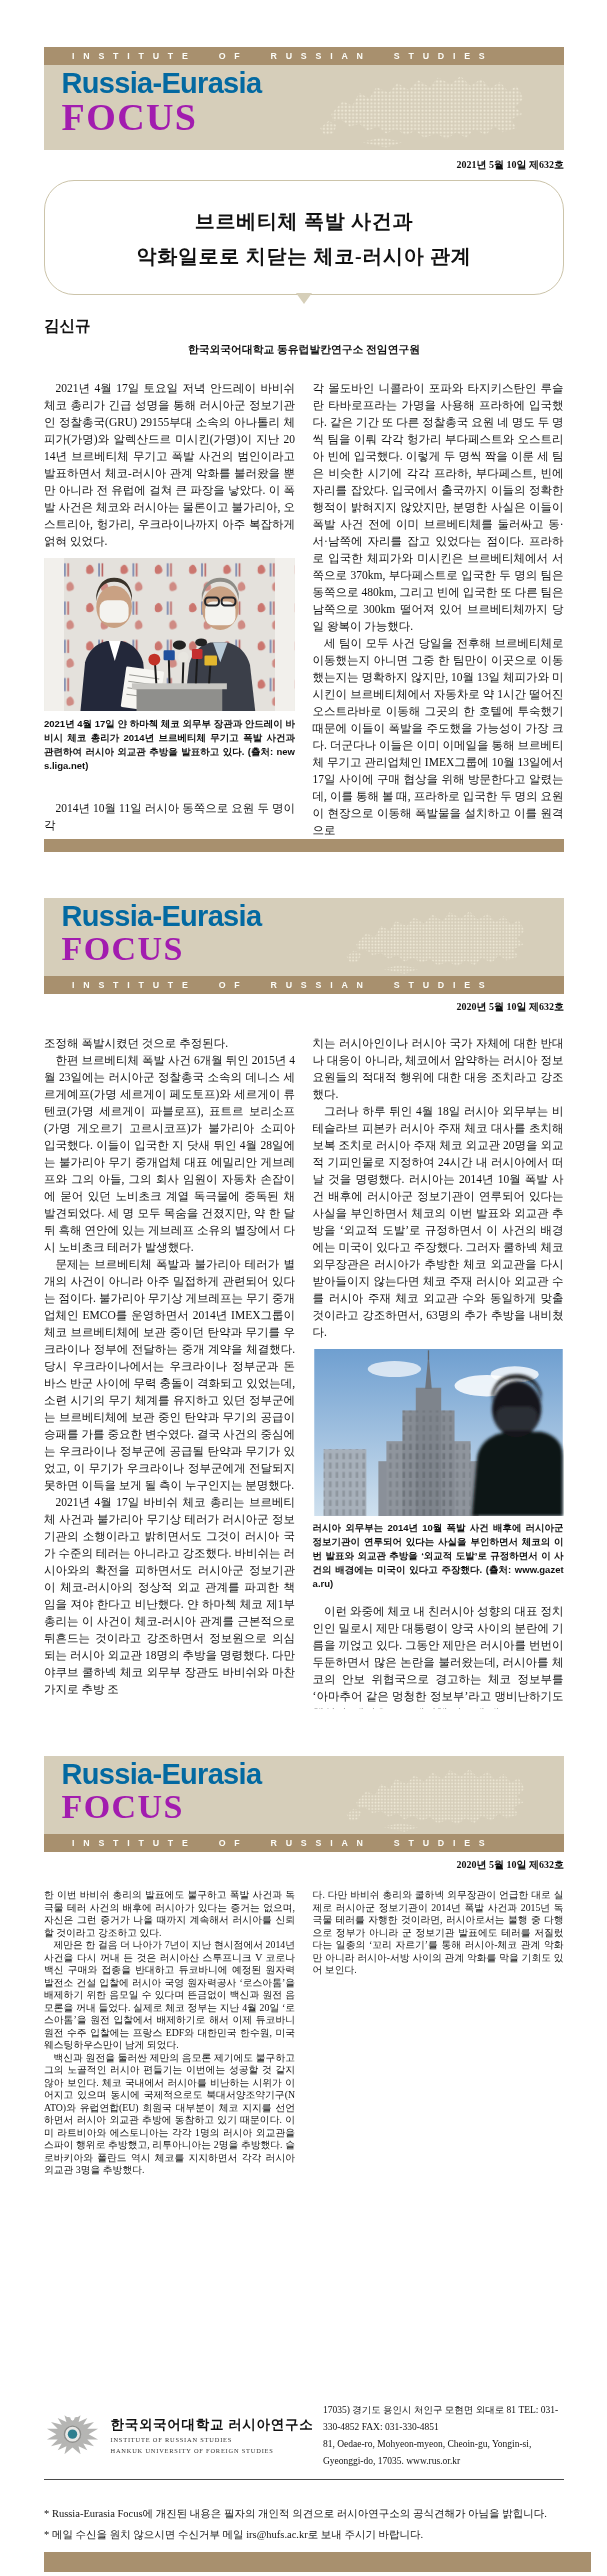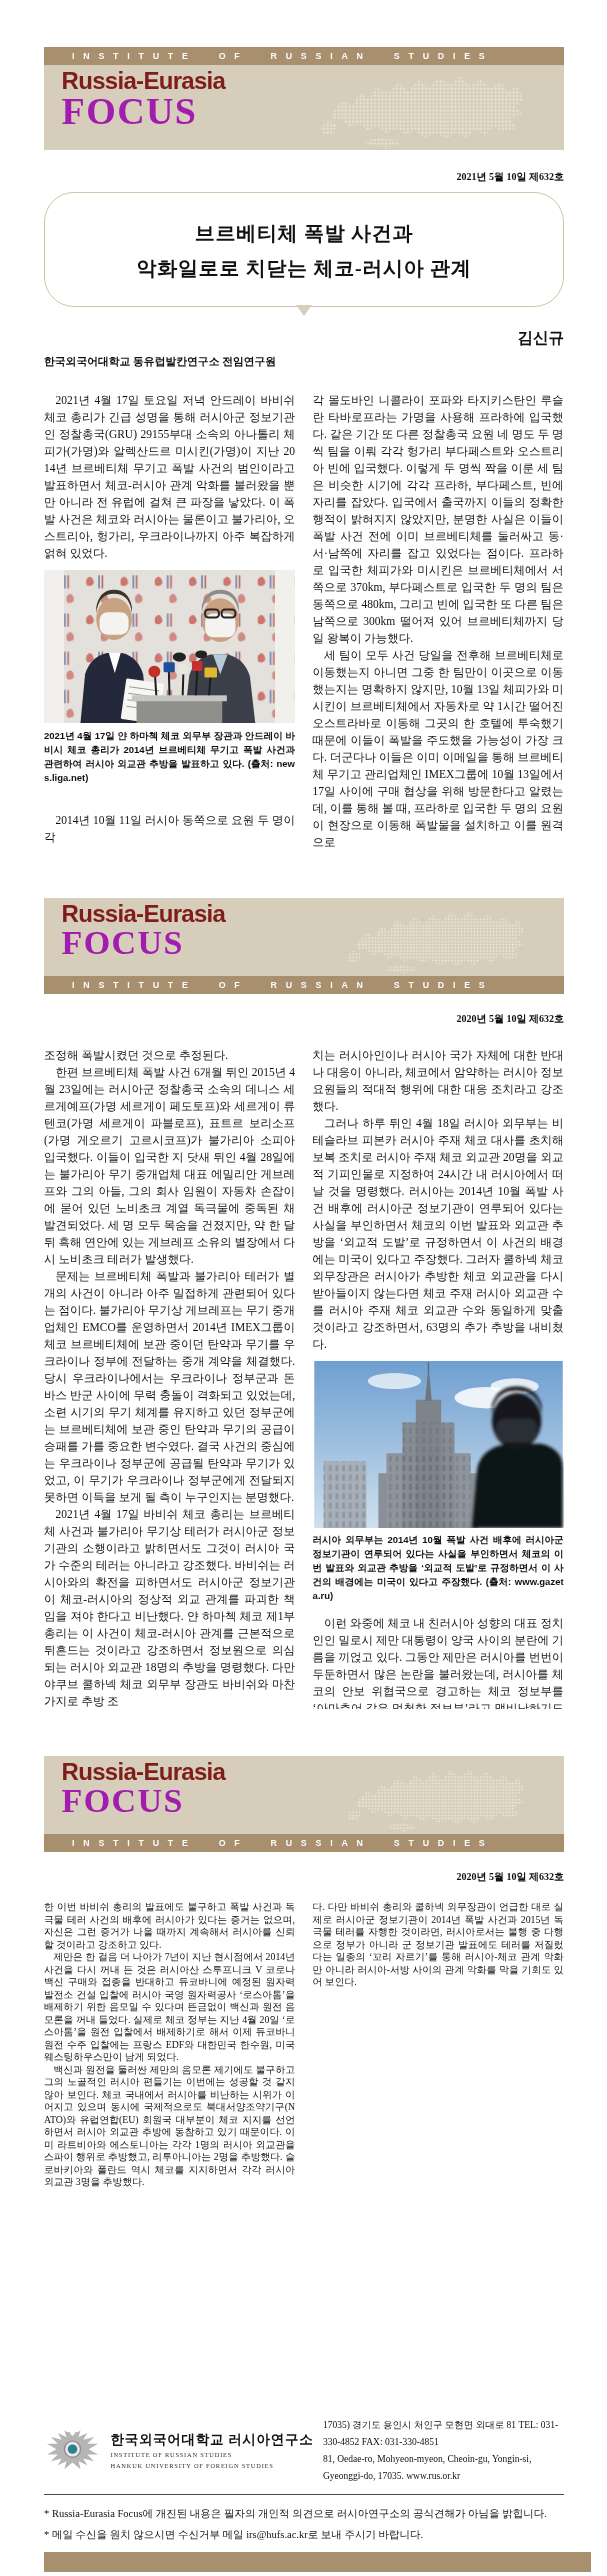--- a/index.html
+++ b/index.html
@@ -2,43 +2,43 @@
 <html style="font-size:10.8px"><head>
 <meta charset="utf-8">
 <style>
   html,body{margin:0;padding:0;}
   body{width:608px;background:#ffffff;font-family:"Liberation Serif",serif;color:#111;}
   *{box-sizing:border-box;}
   .page{position:relative;display:flex;flex-direction:column;overflow:hidden;}
   .page1{height:852px;padding-top:47px;}
   .page2{height:857px;padding-top:46px;}
   .page3{height:867px;padding-top:47px;}
-  .content{margin:12px 44px;}
+  .content{margin:0 44px;}
   
   .banner{margin:0 44px;position:relative;}
   .inst-bar{background:#a8906e;color:#fdfdf8;font-family:"Liberation Sans",sans-serif;
     font-weight:bold;font-size:8.8px;letter-spacing:8.8px;word-spacing:10.8px;
     padding:4px 0 4px 28px;white-space:nowrap;overflow:hidden;}
   .banner-main{background:#d6ceba;position:relative;height:85px;overflow:hidden;}
   .banner-main.short{height:78px;}
   .brandblock{position:absolute;left:17.6px;top:2.7px;z-index:2;}
-  .brand-top{font-family:"Liberation Sans",sans-serif;color:#7f1d1d;font-weight:bold;
-    font-size:24px;letter-spacing:-0.7px;line-height:1.1;}
+  .brand-top{font-family:"Liberation Sans",sans-serif;color:#0369a1;font-weight:bold;
+    font-size:29px;letter-spacing:-0.7px;line-height:1.1;}
   .brand-main{color:#a21caf;font-weight:bold;font-size:38px;line-height:.92;letter-spacing:1.4px;
     font-family:"Liberation Serif",serif;}
   .map{position:absolute;right:5.4px;bottom:1.4px;z-index:1;}
   
   .issue-date{text-align:right;font-weight:bold;font-size:10px;margin-top:8px;height:13.5px;}
   .title-box{margin-top:8px;border:1.4px solid #ccc4aa;border-radius:30px;text-align:center;
     padding:23px 8px 20px;}
   .title-line{font-size:20px;font-weight:bold;line-height:1.75;letter-spacing:0.7px;}
   .pointer{width:0;height:0;border-left:8.8px solid transparent;border-right:8.8px solid transparent;
     border-top:11.5px solid #d6cfb9;margin:-1.4px auto 0;}
-  .author{text-align:right;font-size:15.5px;font-weight:bold;margin-top:12px;}
-  .affil{font-size:10.8px;font-weight:bold;margin-top:6px;}
+  .author{text-align:left;font-size:15.5px;font-weight:bold;margin-top:12px;}
+  .affil{text-align:center;font-size:10.8px;font-weight:bold;margin-top:6px;}
   .columns{display:flex;gap:17.6px;margin-top:23px;}
   .col{width:251px;font-size:11.5px;line-height:17px;text-align:justify;word-break:break-all;}
   .col p{margin:0;}
   .indent{text-indent:11.5px;}
   .mt40{margin-top:27px !important;}
   .photo{display:block;width:100%;margin:8px 0 5.4px;}
   .caption{font-family:Liberation Sans, sans-serif;font-weight:bold;font-size:9.5px;
     line-height:14px;text-align:justify;word-break:break-all;}
   .pagebar{height:20px;background:#a8906e;margin:0 44px;}
   .page .pagebar{margin-top:auto;}
@@ -46,21 +46,21 @@
   .page3 .columns{margin-top:17.6px;}
   .page3 .col{font-size:9.8px;line-height:12.5px;}
   .page3 .indent{text-indent:9.5px;}
   .org-row{display:flex;align-items:center;gap:9.5px;margin:6.8px 44px 0;margin-top:auto;}
   .org-names{min-width:145px;}
   .org-ko{font-size:13.5px;font-weight:bold;letter-spacing:0.7px;}
   .org-en{font-family:"Liberation Serif",serif;font-size:6.4px;letter-spacing:0.8px;color:#333;
     text-transform:uppercase;line-height:1.35;margin-top:2px;}
   .org-addr{font-size:9.5px;line-height:17px;flex:1;}
   .rule{border-top:1.4px solid #4a4a4a;margin:9.5px 44px 0;}
-  .notes{margin:8px 44px 0;font-size:10.5px;line-height:21px;}
+  .notes{margin:23px 44px 0;font-size:10.5px;line-height:21px;}
   .bottombar{height:20px;background:#a8906e;margin:6.8px 17px 4px 44px;}
 </style>
 </head>
 <body>
 
 <svg width="0" height="0" style="position:absolute">
   <defs>
     <pattern id="dots" width="5.2" height="5.2" patternUnits="userSpaceOnUse">
       <circle cx="2.2" cy="2.2" r="1.5" fill="#efe9d7"></circle>
     </pattern>

